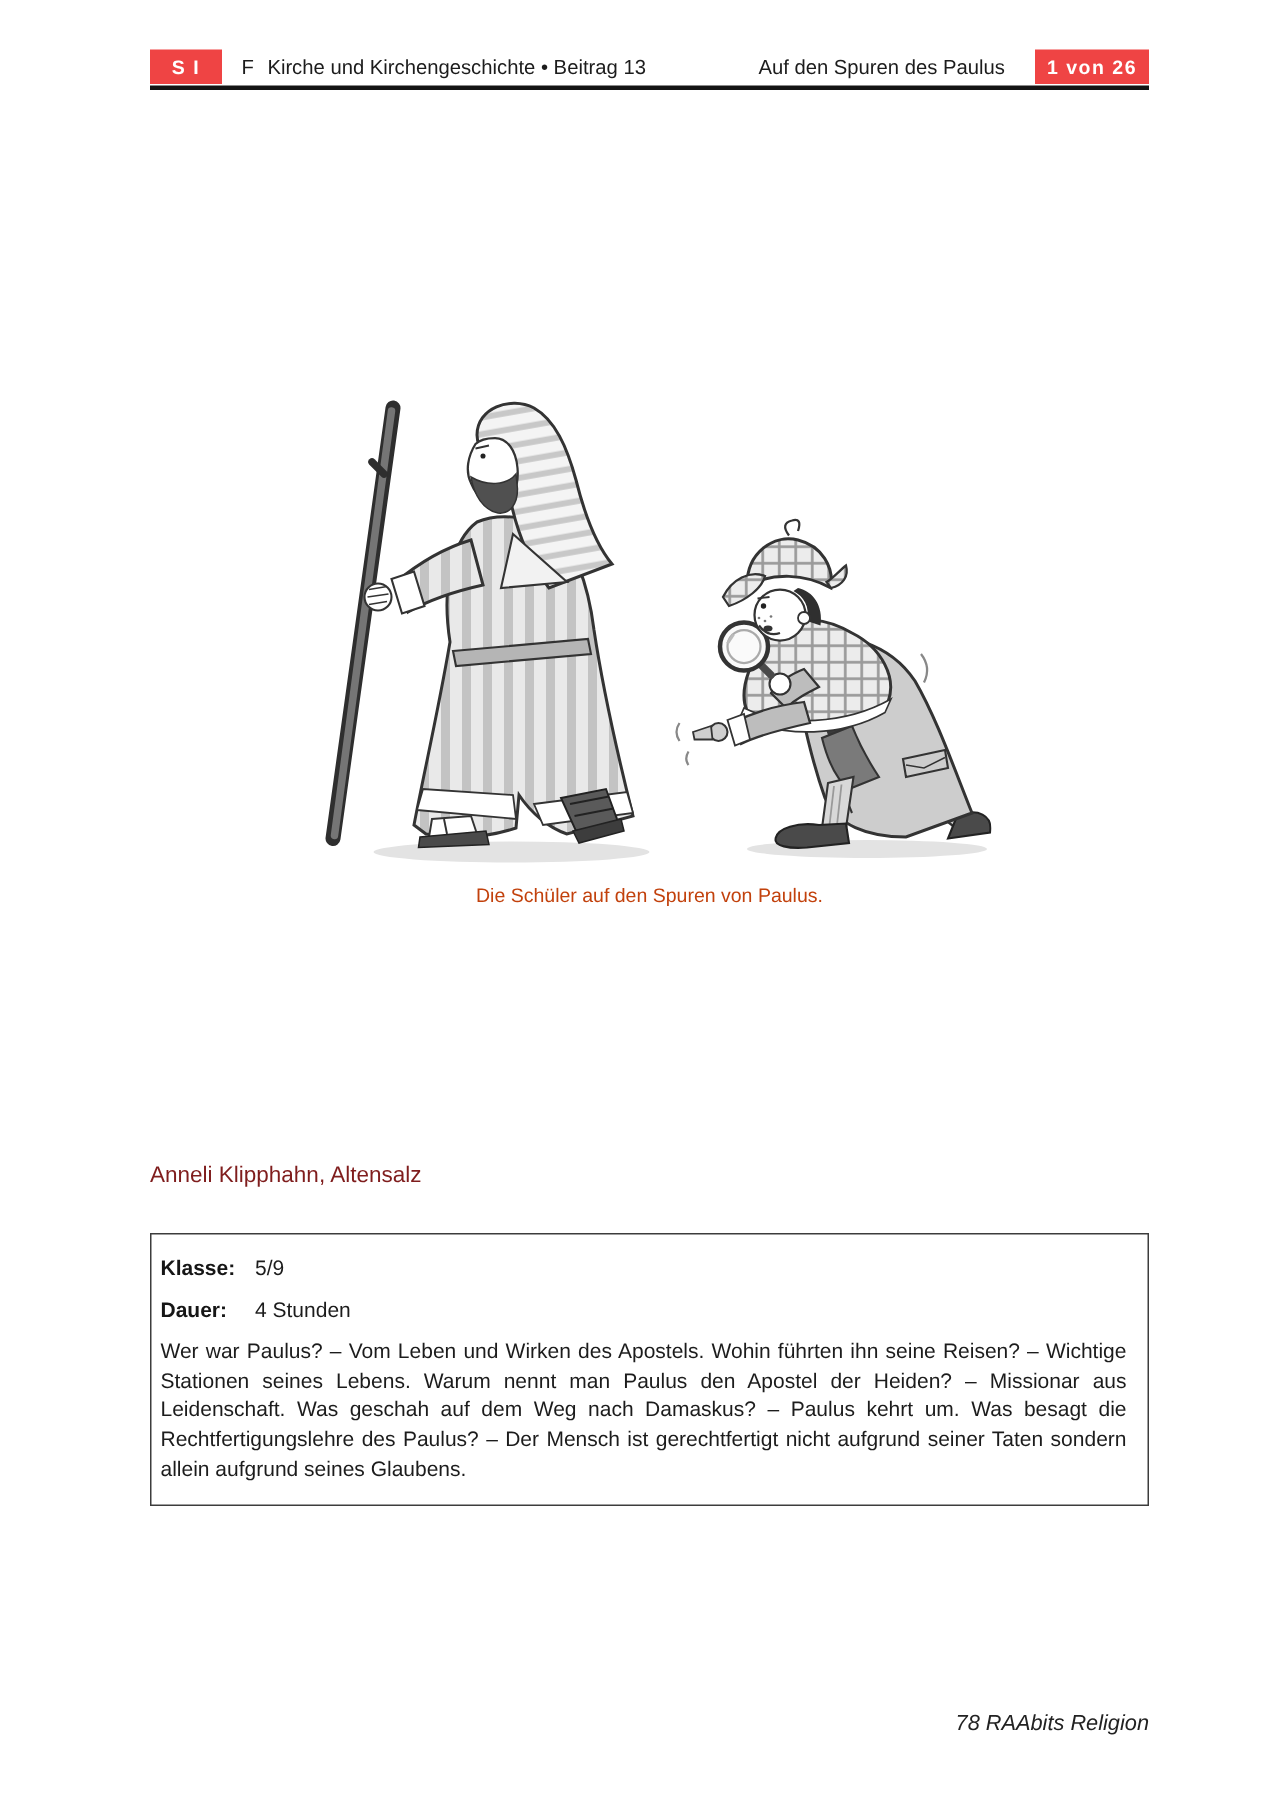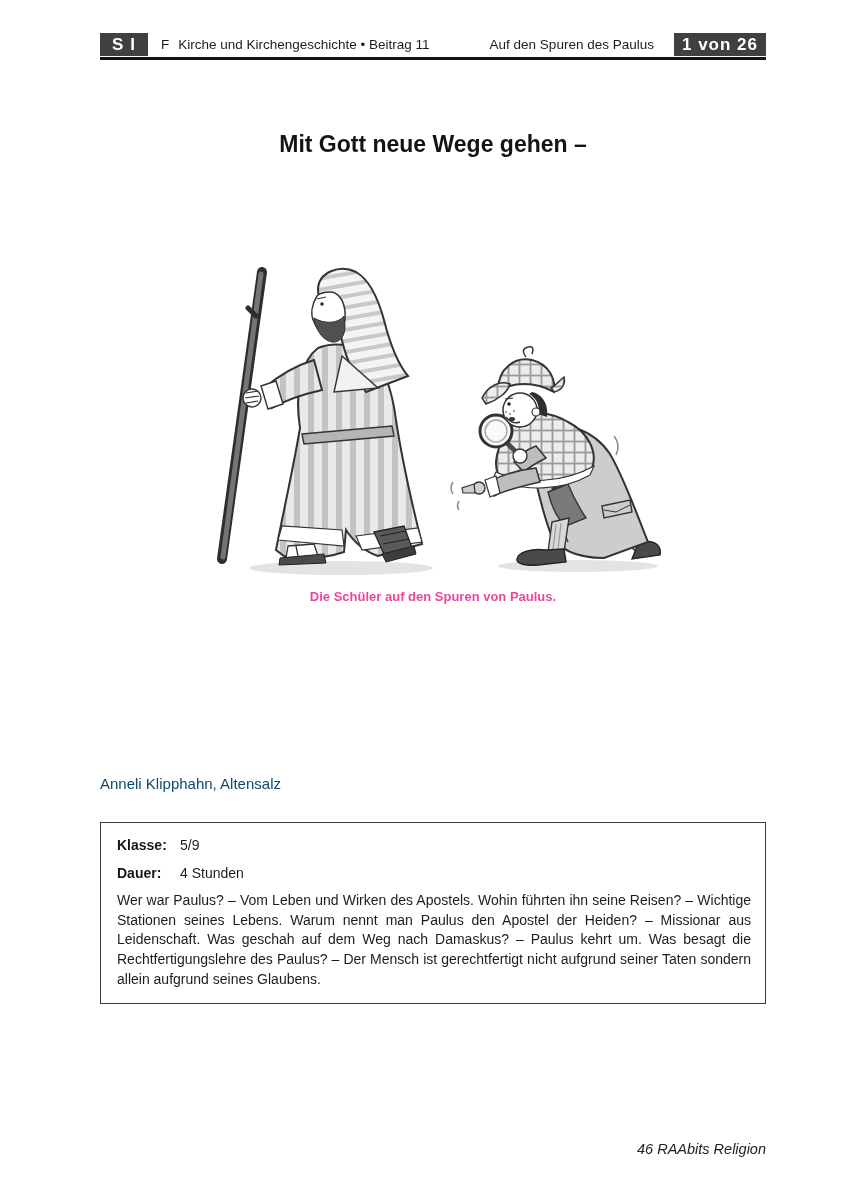--- a/index.html
+++ b/index.html
@@ -11,21 +11,21 @@
     font-family: "Liberation Sans", sans-serif;
     color: #1a1a1a;
     overflow: hidden;
   }
   
   .page-header {
     position:absolute; top:33px; left:100px; right:83px;
     display:flex; align-items:stretch; height:23px;
   }
   .badge {
-    background:#404040; color:#fff; font-weight:bold; font-size:17px;
+    background:#ef4444; color:#fff; font-weight:bold; font-size:13px;
     display:flex; align-items:center; justify-content:center;
     min-width:48px; padding:0 8px; letter-spacing:1px;
   }
   .hdr-text { align-self:center; font-size:13.5px; color:#1c1c1c; white-space:nowrap; }
   .hdr-letter { margin-left:13px; margin-right:9px; }
   .hdr-spacer { flex:1; }
   .hdr-topic { margin-right:20px; }
   .header-rule {
     position:absolute; top:57px; left:100px; right:83px;
     height:2.5px; background:#141414;
@@ -35,31 +35,31 @@
     position:absolute; top:128px; left:100px; width:666px;
     margin:0; text-align:center;
     font-size:23px; font-weight:bold; line-height:1.44; color:#141414;
   }
   
   .illustration {
     position:absolute; top:260px; left:100px; width:666px;
     margin:0; text-align:center;
   }
   .illustration svg { display:block; margin:0 auto; }
-  .caption { font-size:13px; color:#ec4899; margin-top:11px;font-weight:bold; }
+  .caption { font-size:13px; color:#c2410c; margin-top:11px; }
   
   .author {
     position:absolute; top:775px; left:100px; margin:0;
-    font-size:15px; color:#0c4a6e;
+    font-size:15px; color:#7f1d1d;
   }
   
   .info-box {
     position:absolute; top:822px; left:100px; width:666px;
     border:1.5px solid #3c3c3c; background:#fff;
-    padding:13px 14px 14px 16px;
+    padding:13px 14px 14px 6px;
     font-size:14px; line-height:1.4;
   }
   .info-row { display:flex; margin-bottom:8px; }
   .info-row:last-child { margin-bottom:0; }
   .info-label { flex:0 0 63px; font-weight:bold; color:#161616; }
   .info-value { flex:1; color:#1c1c1c; }
   .info-value.justified { text-align:justify; }
   
   .page-footer {
     position:absolute; top:1141px; right:83px;
@@ -67,29 +67,29 @@
   }
 </style>
 </head>
 <body>
 
 <div class="page">
 
   <header class="page-header">
     <span class="badge">S I</span>
     <span class="hdr-text hdr-letter">F</span>
-    <span class="hdr-text">Kirche und Kirchengeschichte • Beitrag 11</span>
+    <span class="hdr-text">Kirche und Kirchengeschichte • Beitrag 13</span>
     <span class="hdr-spacer"></span>
     <span class="hdr-text hdr-topic">Auf den Spuren des Paulus</span>
     <span class="badge">1 von 26</span>
   </header>
   <div class="header-rule"></div>
 
   <h1 class="title">
-    <span>Mit Gott neue Wege gehen –</span><br>
+    <br>
   </h1>
 
   <figure class="illustration">
     <svg width="455" height="318" viewBox="0 0 455 318" aria-hidden="true">
       <defs>
         <pattern id="robeStripes" width="14" height="14" patternUnits="userSpaceOnUse">
           <rect width="14" height="14" fill="#e9e9e9"></rect>
           <rect x="4" width="6" height="14" fill="#c3c3c3"></rect>
         </pattern>
         <pattern id="scarfStripes" width="11" height="11" patternUnits="userSpaceOnUse" patternTransform="rotate(-10)">
@@ -215,15 +215,15 @@
     </div>
     <div class="info-row">
       <span class="info-label">Dauer:</span>
       <span class="info-value">4 Stunden</span>
     </div>
     <div class="info-row">
       <span class="info-value justified">Wer war Paulus? – Vom Leben und Wirken des Apostels. Wohin führten ihn seine Reisen? – Wichtige Stationen seines Lebens. Warum nennt man Paulus den Apostel der Heiden? – Missionar aus Leidenschaft. Was geschah auf dem Weg nach Damaskus? – Paulus kehrt um. Was besagt die Rechtfertigungslehre des Paulus? – Der Mensch ist gerechtfertigt nicht aufgrund seiner Taten sondern allein aufgrund seines Glaubens.</span>
     </div>
   </section>
 
-  <div class="page-footer">46 RAAbits Religion</div>
+  <div class="page-footer">78 RAAbits Religion</div>
 
 </div>
 
 </body></html>

